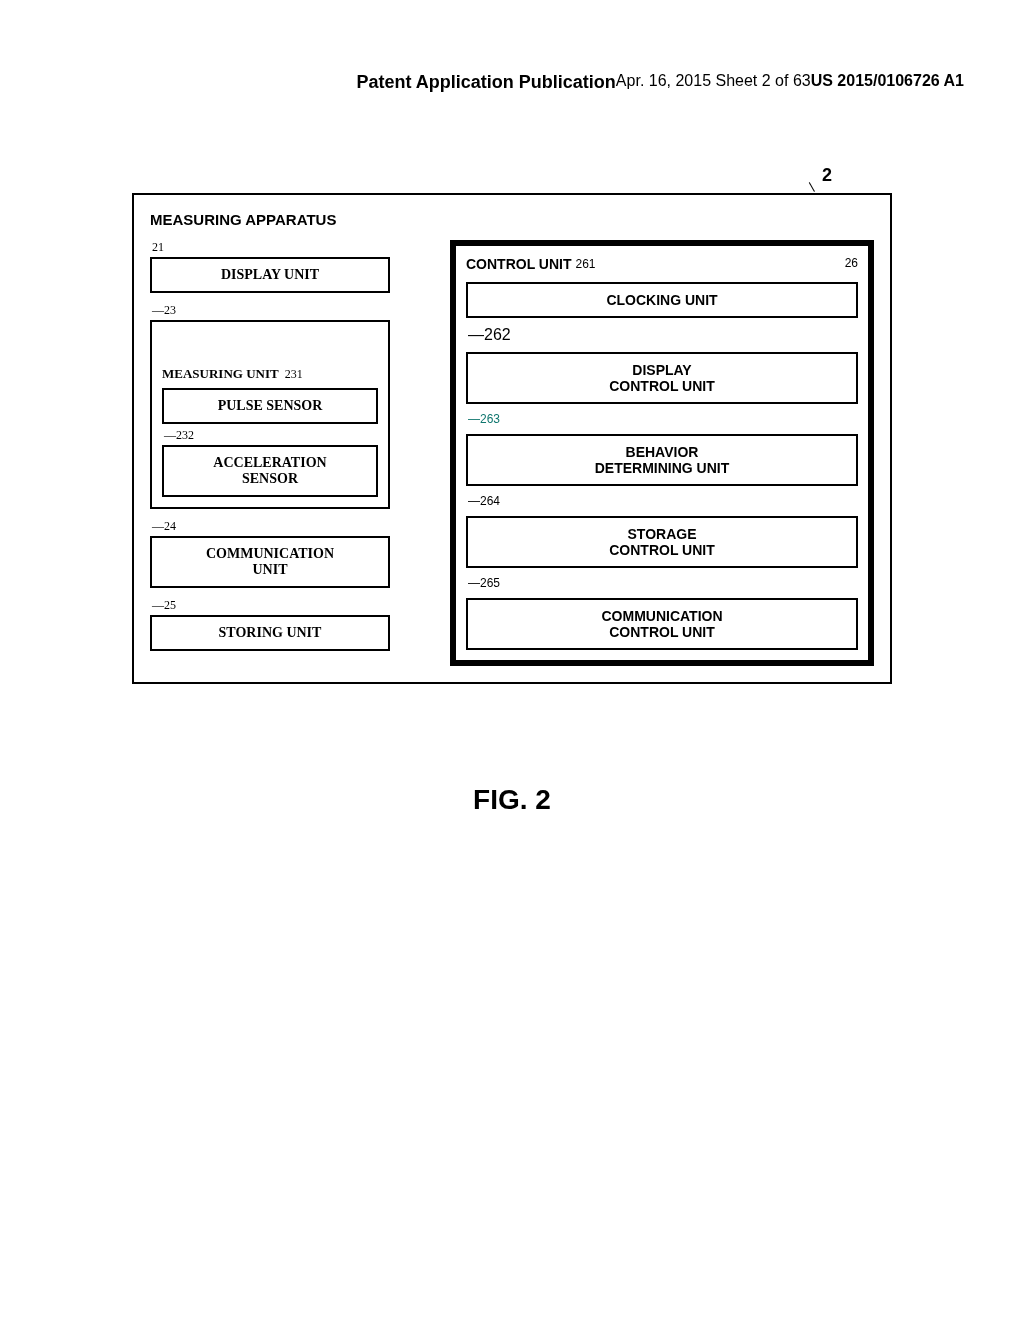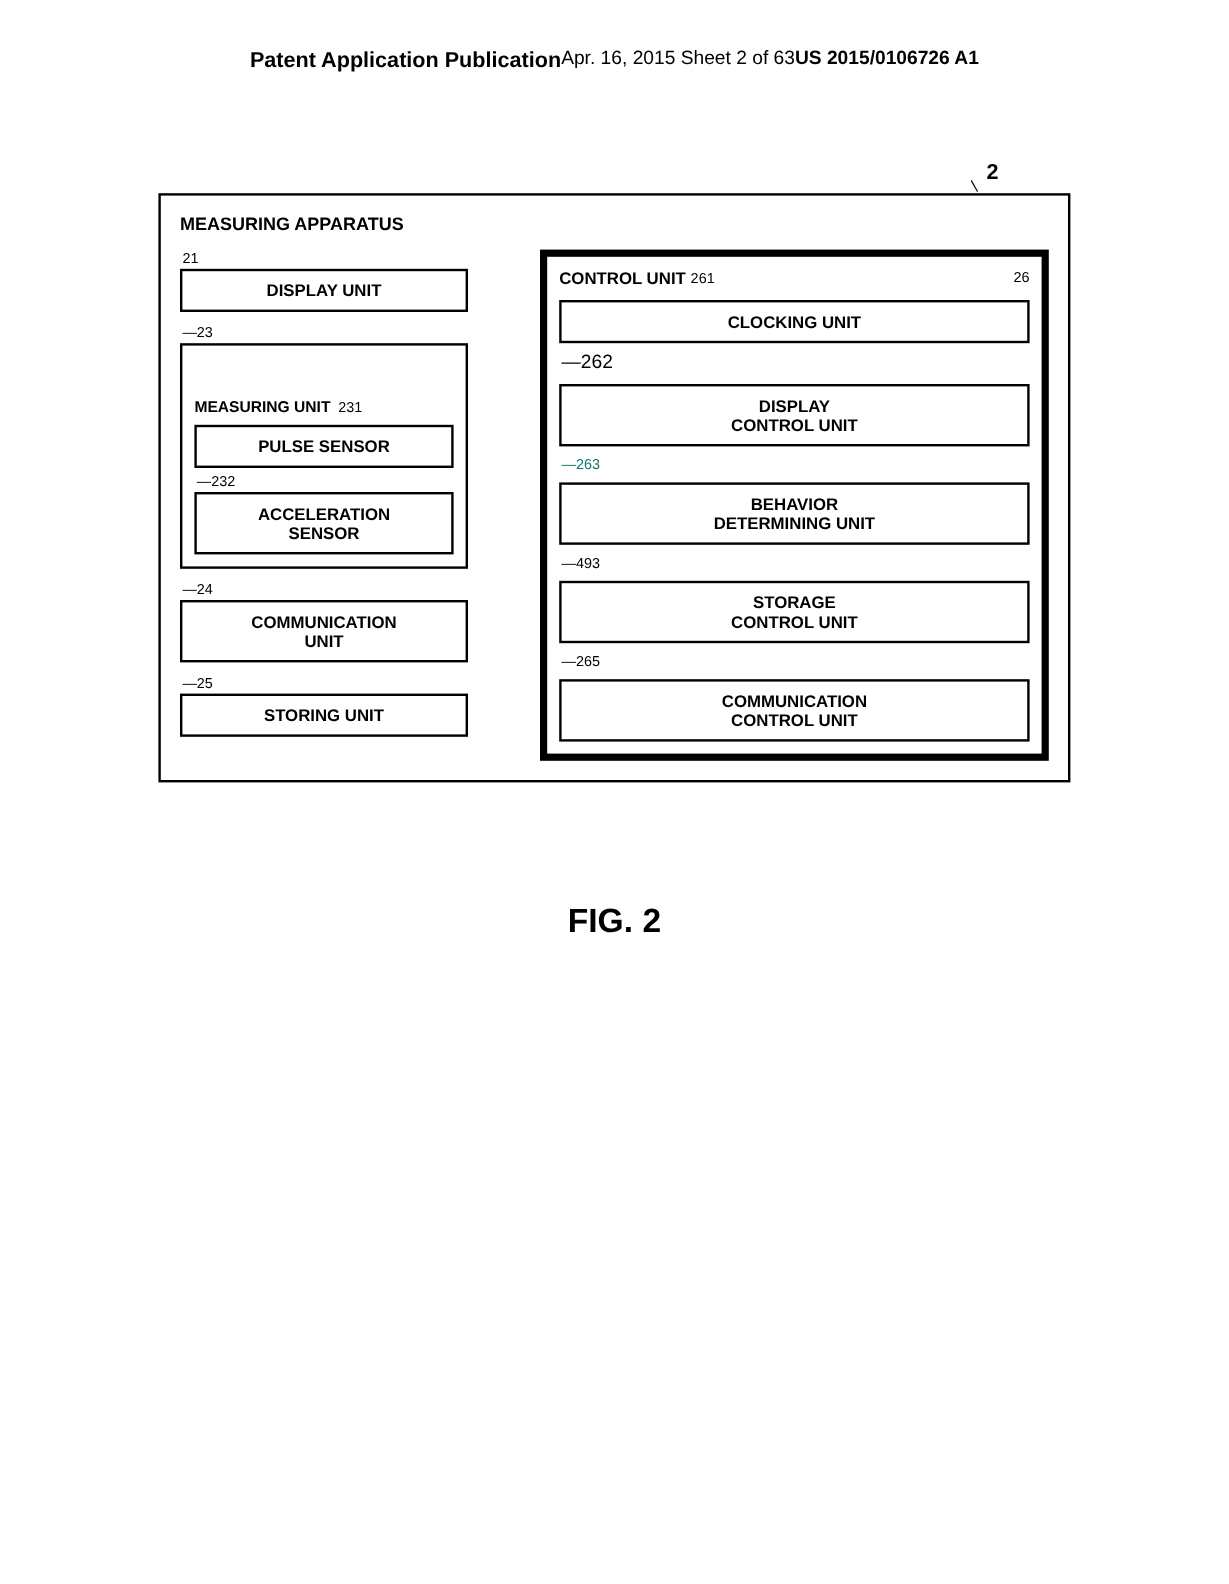--- a/index.html
+++ b/index.html
@@ -6,24 +6,25 @@
     body {
       background: #fff;
       font-family: Arial, Helvetica, sans-serif;
       width: 1024px;
       min-height: 1320px;
       position: relative;
     }
 
     .page-header {
       display: flex;
-      justify-content: center;
+      justify-content: flex-end;
       align-items: flex-start;
       padding: 40px 60px 20px 60px;
       border-bottom: none;
+      margin-top: 32px;
     }
 
     .header-left {
       font-size: 18px;
       font-weight: bold;
       color: #000;
     }
 
     .header-center {
       font-size: 16px;
@@ -67,20 +68,21 @@
     .main-content {
       display: flex;
       gap: 16px;
     }
 
     .left-column {
       flex: 0 0 240px;
       display: flex;
       flex-direction: column;
       gap: 10px;
+      font-family: Liberation Serif, serif;
     }
 
     .right-column {
       flex: 1;
       border: 6px solid #000000;
       padding: 10px;
       position: relative;
       margin-left: 44px;
     }
 
@@ -214,21 +216,21 @@
             <div class="right-unit-item">
               <div class="unit-box">DISPLAY<br>CONTROL UNIT</div>
             </div>
 
             <div style="font-size:12px; color:#0f766e; padding-left:2px;">—263</div>
 
             <div class="right-unit-item">
               <div class="unit-box">BEHAVIOR<br>DETERMINING UNIT</div>
             </div>
 
-            <div style="font-size:12px; color:#000; padding-left:2px;">—493</div>
+            <div style="font-size:12px; color:#000; padding-left:2px;">—264</div>
 
             <div class="right-unit-item">
               <div class="unit-box">STORAGE<br>CONTROL UNIT</div>
             </div>
 
             <div style="font-size:12px; color:#000; padding-left:2px;">—265</div>
 
             <div class="right-unit-item">
               <div class="unit-box">COMMUNICATION<br>CONTROL UNIT</div>
             </div>

